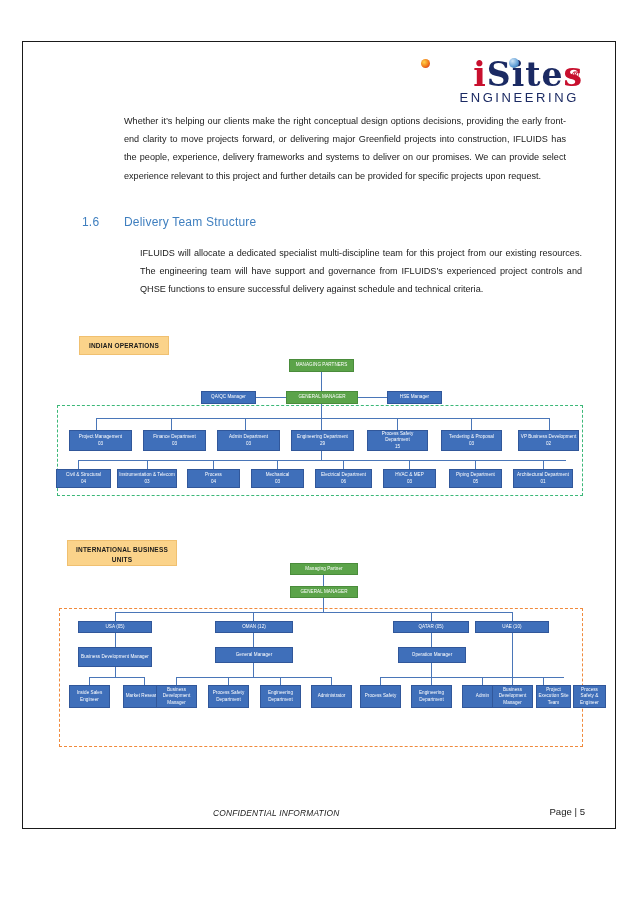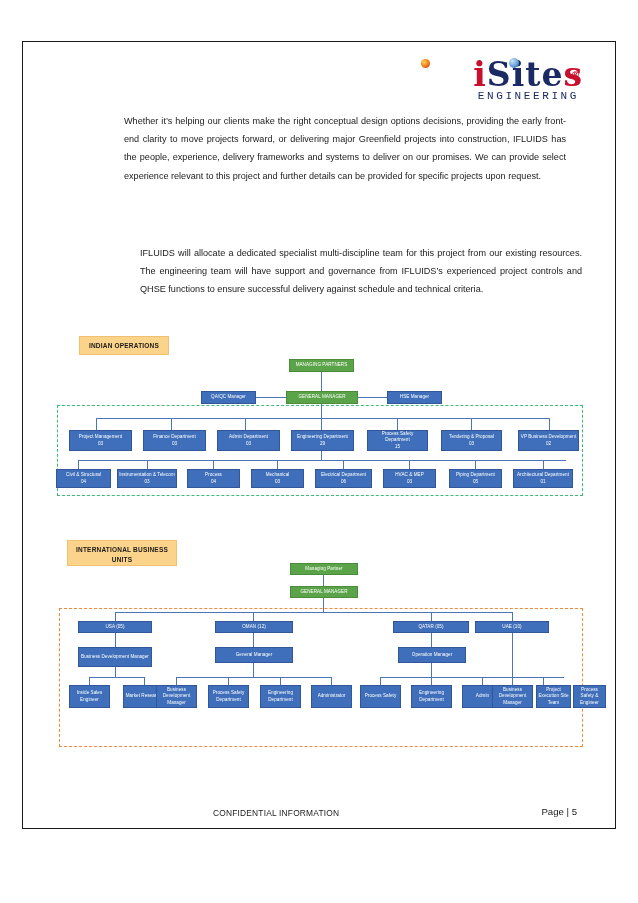--- a/index.html
+++ b/index.html
@@ -39,22 +39,22 @@
     font-weight: bold;
     font-size: 33px;
     letter-spacing: 1px;
     line-height: 34px;
     white-space: nowrap;
   }
   .logo-i { color: #c8102e; }
   .logo-fl { color: #1b2a63; }
   .logo-s { color: #c8102e; }
   .logo-sub {
-    font-family: Liberation Mono, monospace;
-    font-size: 11px;
+    font-family: Liberation Sans, sans-serif;
+    font-size: 13px;
     letter-spacing: 2.6px;
     color: #1b2a63;
     margin-top: -2px;
     padding-right: 4px;
   }
   .logo-flame {
     position: absolute;
     left: 8px;
     top: 1px;
     width: 9px;
@@ -172,24 +172,25 @@
   .vline { width: 1px; }
   .hline { height: 1px; }
   
   .footer-left {
     position: absolute;
     left: 190px;
     top: 766px;
     font-size: 8.4px;
     color: #1a1a1a;
     letter-spacing: 0.2px;
+    font-style: italic;
   }
   .footer-right {
     position: absolute;
-    right: 38px;
+    right: 30px;
     top: 764px;
     font-size: 9.6px;
     color: #1a1a1a;
   }
 </style>
 </head>
 <body>
 
 <div class="page">
 
@@ -198,20 +199,23 @@
       <span class="logo-flame"></span>
       <span class="logo-globe"></span>
       <span class="logo-reg">®</span>
       <span class="logo-i">i</span><span class="logo-fl">Site</span><span class="logo-s">s</span>
     </div>
     <div class="logo-sub">ENGINEERING</div>
   </div>
 
   <div class="para" id="para-intro">Whether it’s helping our clients make the right conceptual design options decisions, providing the early front-end clarity to move projects forward, or delivering major Greenfield projects into construction, IFLUIDS has the people, experience, delivery frameworks and systems to deliver on our promises. We can provide select experience relevant to this project and further details can be provided for specific projects upon request.</div>
 
+  <div class="heading">
+    <span class="num">1.6</span><span>Delivery Team Structure</span>
+  </div>
 
   <div class="para" id="para-delivery">IFLUIDS will allocate a dedicated specialist multi-discipline team for this project from our existing resources. The engineering team will have support and governance from IFLUIDS’s experienced project controls and QHSE functions to ensure successful delivery against schedule and technical criteria.</div>
 
   <div class="chart-area">
 
     <div class="tag" style="left:56px; top:294px; width:90px; height:19px;">INDIAN OPERATIONS</div>
 
     <div class="dash-green" style="left:34px; top:363px; width:526px; height:91px;"></div>
 
     <div class="node green" style="left:266px; top:317px; width:65px; height:13px;">

